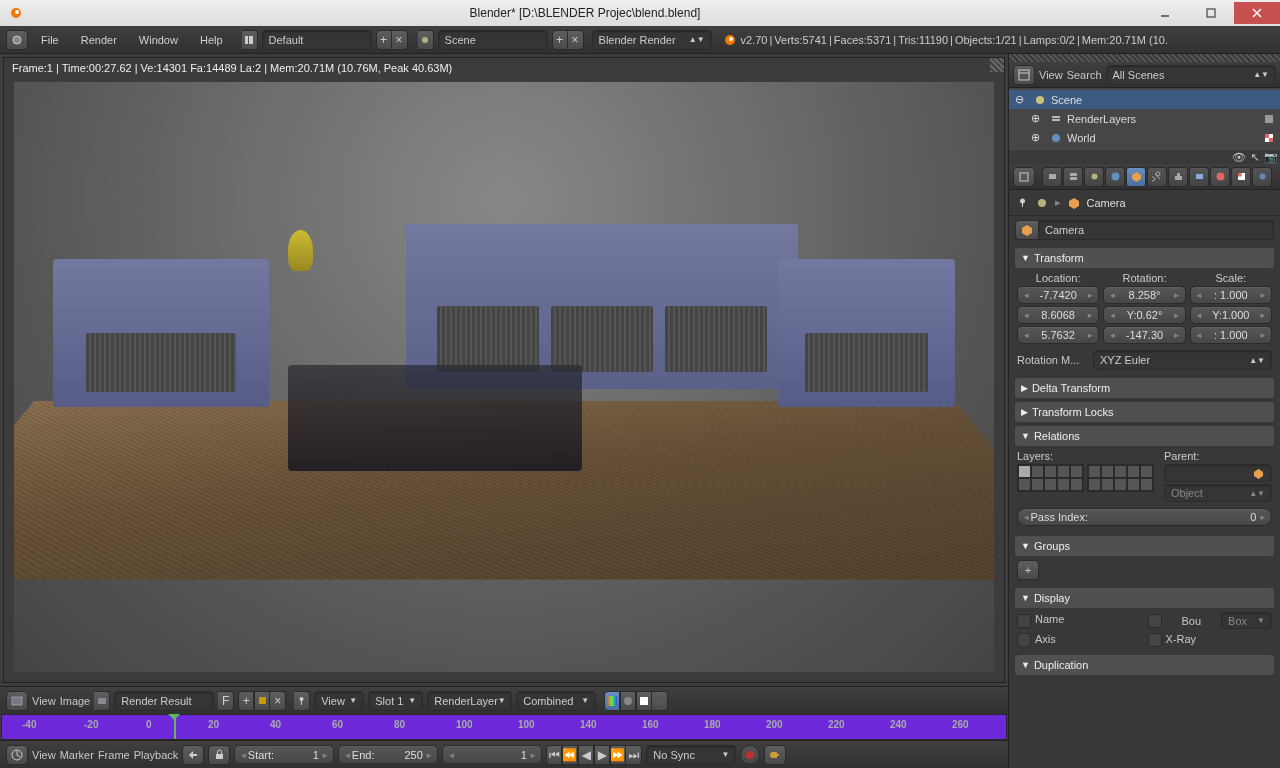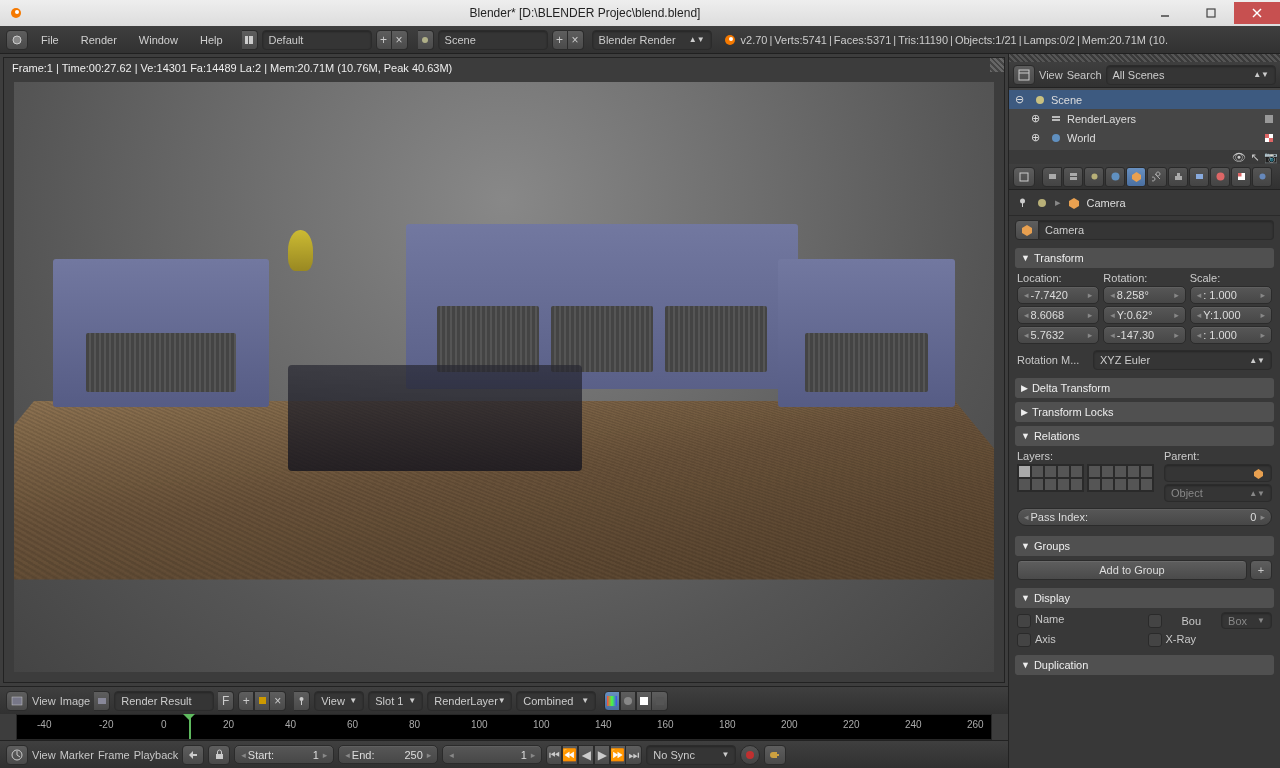--- a/index.html
+++ b/index.html
@@ -30,21 +30,21 @@
 .rug::after{content:'';position:absolute;inset:0;background:repeating-linear-gradient(30deg,rgba(0,0,0,.1) 0 2px,transparent 2px 4px);}
 .sofa { position:absolute; background:#6a7090; border-radius:3px;}
 .sofa.main-sofa{left:40%;top:24%;width:40%;height:28%;background:linear-gradient(#7278a0,#5a6088);}
 .sofa.chair-l{left:4%;top:30%;width:22%;height:25%;background:linear-gradient(#7278a0,#565c85);}
 .sofa.chair-r{left:78%;top:30%;width:18%;height:25%;background:linear-gradient(#7278a0,#565c85);}
 .cushion{position:absolute;background:repeating-linear-gradient(90deg,#444 0 3px,#555 3px 5px);bottom:10%;height:40%;border-radius:2px;}
 .table{position:absolute;left:28%;top:48%;width:30%;height:18%;background:linear-gradient(rgba(40,40,50,.7),rgba(20,20,30,.8));border-radius:4px;}
 .vase{position:absolute;left:28%;top:25%;width:2.5%;height:7%;background:linear-gradient(#ccbb33,#998822);border-radius:50% 50% 30% 30%;}
 .watermark{position:absolute;left:50%;top:68%;transform:translateX(-50%);font-size:30px;font-weight:bold;color:rgba(255,255,255,.85);font-family:'Comic Sans MS',cursive;letter-spacing:1px;}
 .imgbar { height:28px; background:linear-gradient(#3f3f3f,#313131); border-top:1px solid #222; display:flex; align-items:center; padding:0 6px; gap:4px;}
-.timeline { height:26px; background:#000000; position:relative; margin:0 16px; border:1px solid #272727;}
+.timeline { height:26px; background:#6d28d9; position:relative; margin:0 1px; border:1px solid #272727;font-weight:bold;}
 .timeline .tick{position:absolute;top:4px;color:#aaa;font-size:10px;}
 .timeline .cursor{position:absolute;left:172px;top:0;bottom:0;width:2px;background:#5eb95e;}
 .timeline .cursor::after{content:'';position:absolute;top:-1px;left:-6px;border:6px solid transparent;border-top-color:#5eb95e;}
 .timebar { height:28px; background:linear-gradient(#3f3f3f,#313131); border-top:1px solid #222; display:flex; align-items:center; padding:0 6px; gap:4px;}
 .numfield { background:linear-gradient(#575757,#474747); border:1px solid #2b2b2b; border-radius:5px; height:19px; display:flex; align-items:center; padding:0 4px; color:#ddd; box-shadow:inset 0 1px rgba(255,255,255,.06); position:relative;}
 .numfield .arr { color:#888; font-size:9px; padding:0 2px;}
 .numfield .lbl{flex:1;}
 .numfield .val{padding-right:2px;}
 .right { width:272px; background:#383838; display:flex; flex-direction:column; border-left:1px solid #222;}
 .outliner { height:102px; display:flex; flex-direction:column; }
@@ -57,21 +57,21 @@
 .props-tabs { height:26px; background:linear-gradient(#3f3f3f,#313131); border-bottom:1px solid #222; display:flex; align-items:center; padding:0 4px; gap:1px;}
 .tab-ico{width:20px;height:20px;display:flex;align-items:center;justify-content:center;border-radius:3px;background:linear-gradient(#555,#444);border:1px solid #2a2a2a;}
 .tab-ico.first{border-radius:4px 0 0 4px;}
 .tab-ico.active{background:linear-gradient(#6890c0,#4a6fa0);}
 .crumb { height:26px; display:flex; align-items:center; padding:4px 6px; gap:6px; color:#ddd; border-bottom:1px solid #2a2a2a;}
 .namefield { margin:4px 6px; display:flex;}
 .panels { flex:1; overflow-y:auto; padding:0 6px;}
 .panel-hdr { background:#505050; height:20px; display:flex; align-items:center; padding:0 6px; border-radius:3px; margin-top:4px; color:#eee; font-weight:500;}
 .panel-hdr .tri{margin-right:4px;font-size:9px;}
 .panel-body { padding:4px 2px;}
-.col3 { display:flex; gap:4px;}
+.col3 { display:flex; gap:4px;text-align:center;}
 .col3 > div{flex:1;}
 .lbl-sm{color:#ccc;font-size:11px;margin-bottom:2px;display:block;}
 .numfield.sm{height:18px;font-size:10.5px;margin-bottom:2px;}
 .layergrid{display:inline-grid;grid-template-columns:repeat(5,13px);grid-template-rows:repeat(2,13px);gap:0;border:1px solid #2a2a2a;}
 .layergrid .c{border:1px solid #2a2a2a;background:#555;}
 .layergrid .c.on{background:#aaa;}
 .check{width:14px;height:14px;border:1px solid #2a2a2a;border-radius:3px;background:#444;display:inline-block;margin-right:4px;vertical-align:middle;}
 .ico-sm{width:14px;height:14px;display:inline-flex;align-items:center;justify-content:center;}
 svg{display:block;}
 .scrolldiag{position:absolute;right:0;top:0;width:14px;height:14px;background:repeating-linear-gradient(45deg,#666 0 2px,#444 2px 4px);}
@@ -656,21 +656,20 @@
               <span class="val">0</span>
               <span class="arr">▸</span>
             </div>
         </div>
 
         <div class="panel-hdr">
             <span class="tri">▼</span>
             <span>Groups</span>
           </div>
         <div class="panel-body" style="display:flex;gap:3px">
-          <div class="btn" style="flex:1;justify-content:center;height:20px">Add to Group</div>
           <div class="iconbtn">+</div>
         </div>
 
         <div class="panel-hdr">
             <span class="tri">▼</span>
             <span>Display</span>
           </div>
         <div class="panel-body">
           <div style="display:flex;gap:6px;align-items:center;margin-bottom:4px">
             <div style="flex:1"><span class="check"></span><span>Name</span></div>

